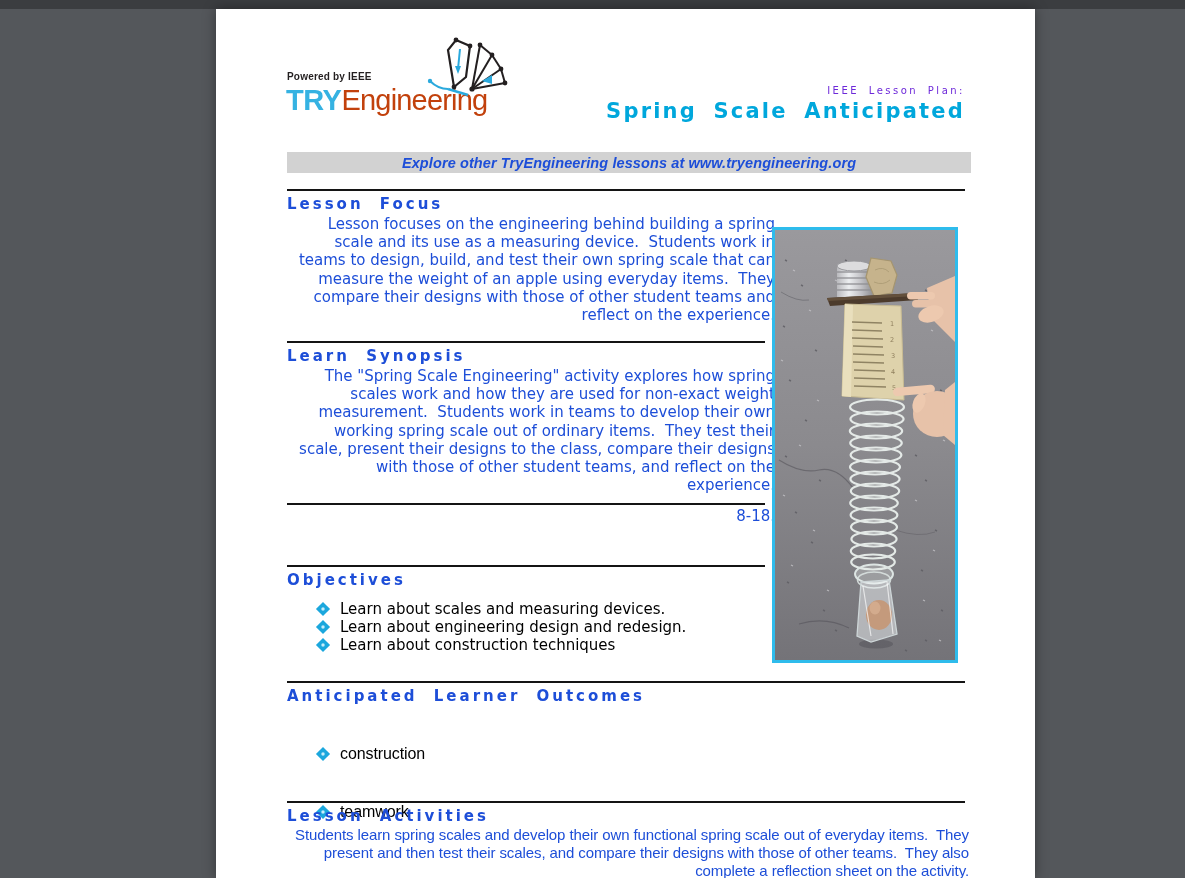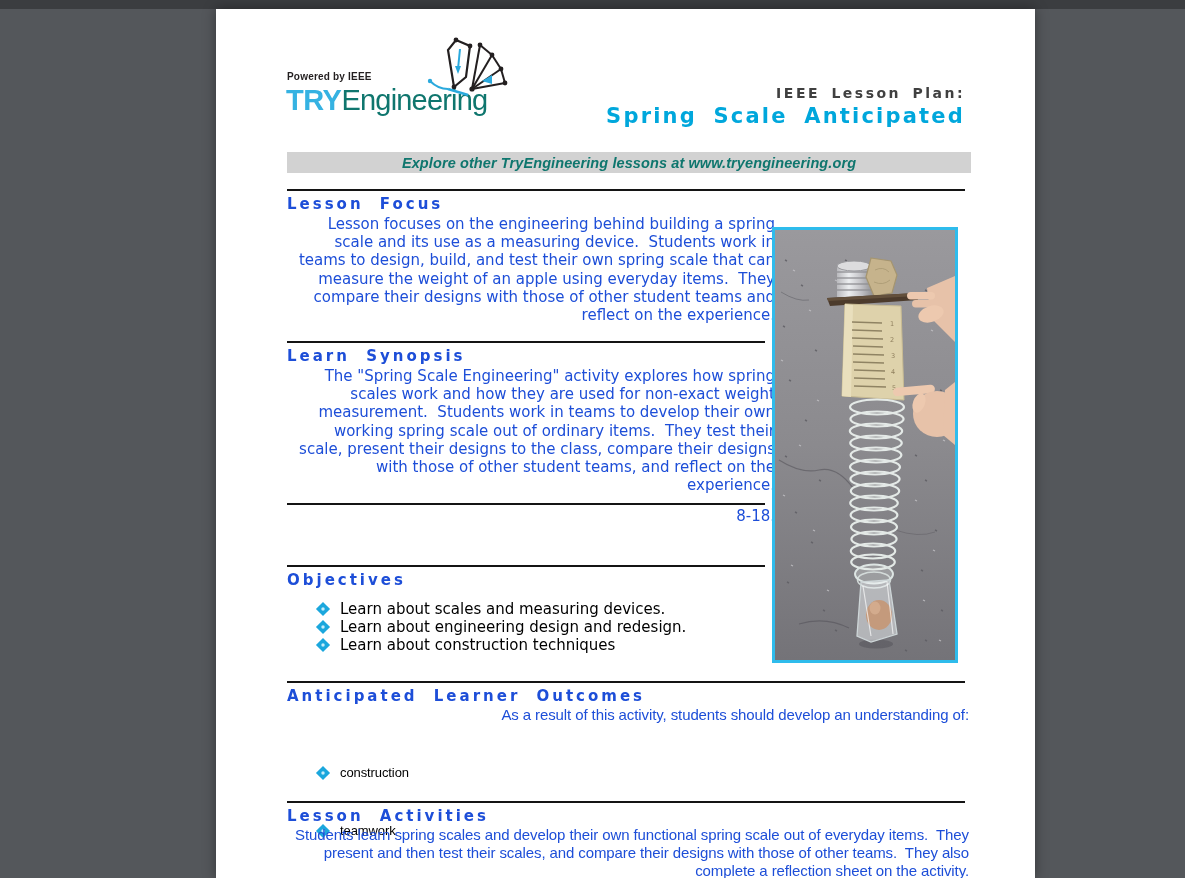--- a/index.html
+++ b/index.html
@@ -13,48 +13,48 @@
     position:absolute; left:216px; top:9px; width:819px; height:869px;
     background:#ffffff; box-shadow:0 0 12px rgba(0,0,0,.38);
   }
 
   
   .powered { position:absolute; left:71px; top:62px; font-size:10px; font-weight:bold; color:#231f20;
              font-family:"Liberation Sans", sans-serif; letter-spacing:.2px; }
   .brand { position:absolute; left:70px; top:74px; font-size:29px; line-height:34px;
            font-family:"Liberation Sans", sans-serif; white-space:nowrap; }
   .brand .try { color:#35b2e2; font-weight:bold; letter-spacing:-.5px; }
-  .brand .eng { color:#0f766e; font-weight:normal; letter-spacing:-.8px; }
+  .brand .eng { color:#c2410c; font-weight:normal; letter-spacing:-.8px; }
   .logo-icon { position:absolute; left:206px; top:28px; width:86px; height:62px; }
 
   .title-block { position:absolute; right:70px; top:76px; text-align:right; }
-  .kicker { font-size:14px; font-weight:bold; color:#404040; letter-spacing:2.5px; word-spacing:4px; }
+  .kicker { font-size:10px; font-weight:normal; color:#6d28d9; letter-spacing:2.5px; word-spacing:4px; }
   .doc-title { margin-top:3px; font-size:21px; font-weight:bold; color:#00a7dc;
                letter-spacing:2.2px; word-spacing:7px; white-space:nowrap; }
 
   .banner { position:absolute; left:71px; top:143px; width:684px; height:21px; background:#d2d2d2;
             display:flex; align-items:center; justify-content:center; }
   .banner span { font-family:"Liberation Sans", sans-serif; font-size:14.5px; font-weight:bold;
-                 font-style:italic; color:#0f766e; letter-spacing:.1px; }
+                 font-style:italic; color:#1d4ed8; letter-spacing:.1px; }
 
   
   .section { position:absolute; left:71px; width:678px; }
   .rule { border-top:2px solid #141414; height:0; }
   .rule.narrow { width:478px; }
   .rule.wide { width:678px; }
   h2.sec-h { margin-top:4px; font-size:15px; font-weight:bold;
              color:#1d4ed8; letter-spacing:3px; word-spacing:8px; }
   p.body { margin-top:2px; font-size:15px; line-height:18.2px; color:#1d4ed8; white-space:pre-wrap;text-align:right; }
   .w-narrow { width:488px; }
   .w-wide { width:682px; }
   .cond { font-family:"Liberation Sans", sans-serif; font-size:15.5px; line-height:17.8px; letter-spacing:-.1px; }
 
   ul.diamond-list { list-style:none; margin-top:11px; }
   ul.diamond-list li { position:relative; padding-left:53px; line-height:18.2px; font-size:15px; color:#000000; }
-  ul.diamond-list.cond li { font-size:13px; line-height:17.8px;margin-top:40px; }
+  ul.diamond-list.cond li { font-size:16px; line-height:17.8px;margin-top:40px; }
   .diamond { position:absolute; left:31px; top:4px; width:10px; height:10px; transform:rotate(45deg);
              background:radial-gradient(circle at 50% 50%, #c8eefb 0 14%, #1ba7dd 32%, #1ba7dd 100%); }
 
   
   .photo { position:absolute; left:556px; top:218px; width:186px; height:436px;
            border:3px solid #2fbcec; background:#8e8d91; }
   .photo svg { display:block; width:180px; height:430px; }
 </style>
 </head>
 <body>
@@ -132,21 +132,20 @@
       <ul class="diamond-list">
         <li><span class="diamond"></span><span>Learn about scales and measuring devices.</span></li>
         <li><span class="diamond"></span><span>Learn about engineering design and redesign.</span></li>
         <li><span class="diamond"></span><span>Learn about construction techniques</span></li>
       </ul>
     </div>
 
     <div class="section" style="top:672px">
       <div class="rule wide"></div>
       <h2 class="sec-h">Anticipated Learner Outcomes</h2>
-      <p class="body w-wide cond" style="margin-top:1px">As a result of this activity, students should develop an understanding of:</p>
       <ul class="diamond-list cond" style="margin-top:13px">
         <li><span class="diamond"></span><span>construction</span></li>
         <li><span class="diamond"></span><span>teamwork</span></li>
       </ul>
     </div>
 
     <div class="section" style="top:792px">
       <div class="rule wide"></div>
       <h2 class="sec-h">Lesson Activities</h2>
       <p class="body w-wide cond" style="margin-top:1px">Students learn spring scales and develop their own functional spring scale out of everyday items.  They present and then test their scales, and compare their designs with those of other teams.  They also complete a reflection sheet on the activity.</p>

